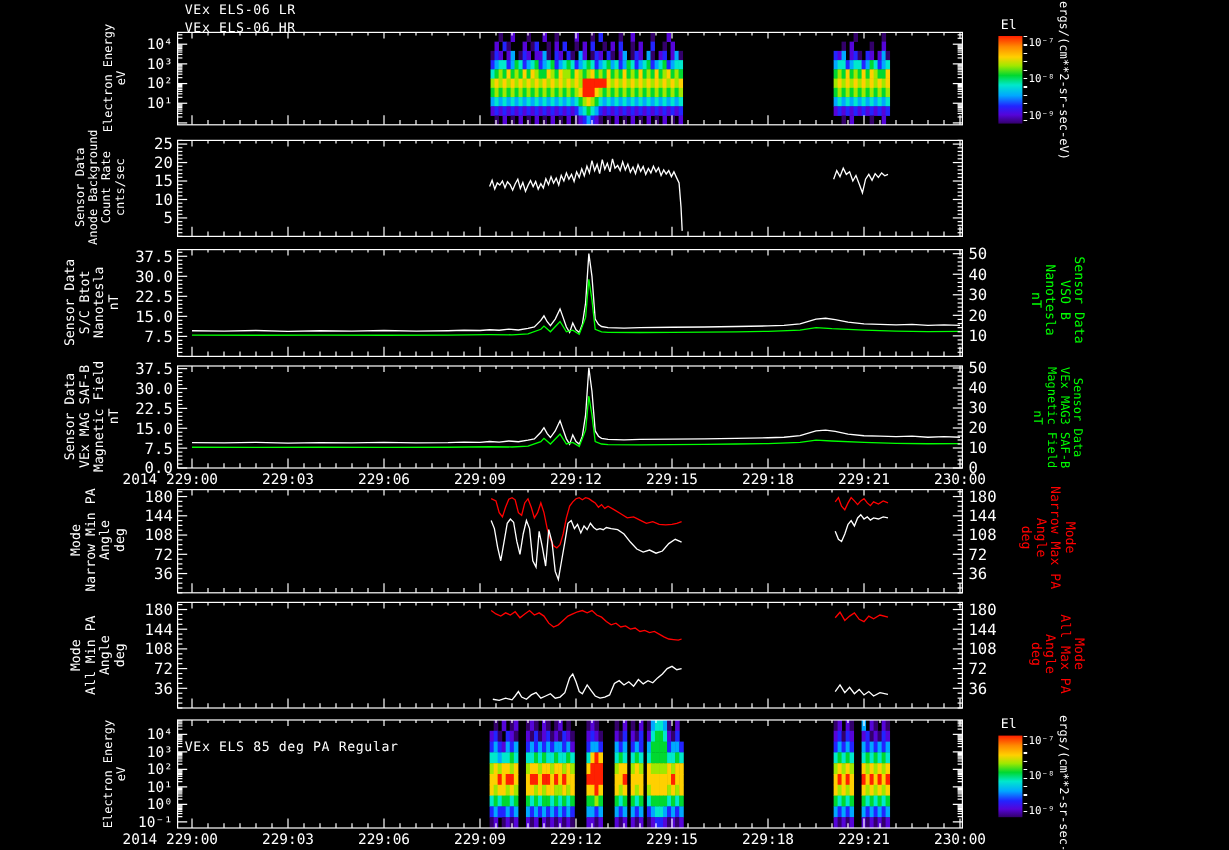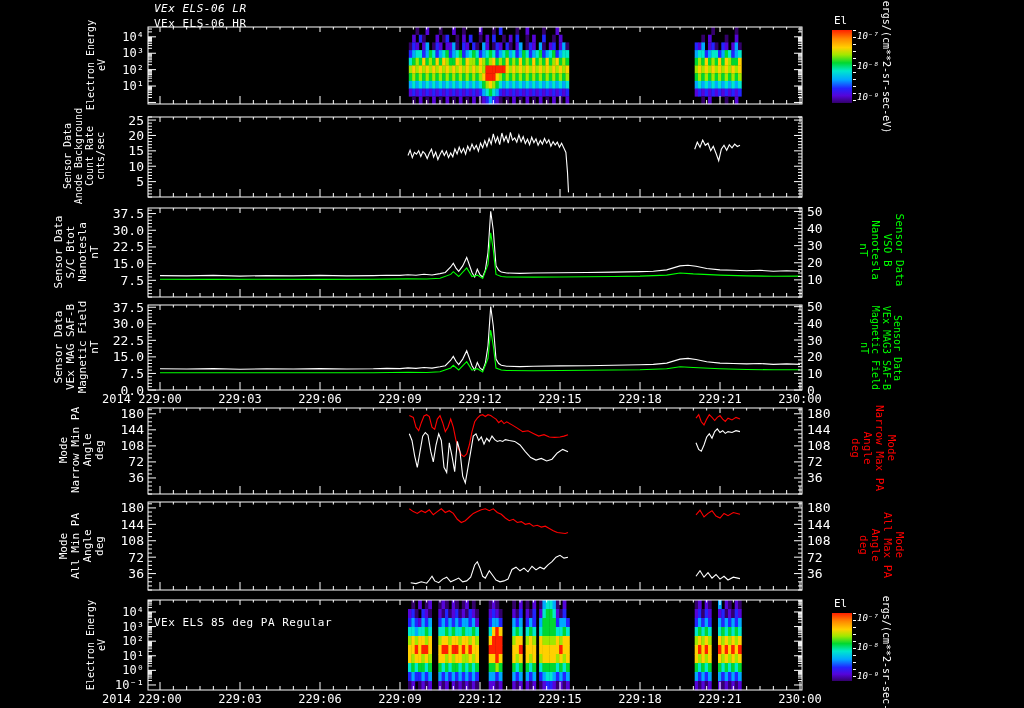--- a/index.html
+++ b/index.html
@@ -15,21 +15,21 @@
   .green{color:#00ff00;}
   .red{color:#ff0000;}
   .unit-vert{position:absolute;font-size:10px;white-space:nowrap;
         transform:translate(-50%,-50%) rotate(90deg);}
   .cbar{position:absolute;width:20px;
         background:linear-gradient(to bottom,#ff2000 0%,#ff8800 12%,#ffd000 24%,
         #a0e800 34%,#00d830 45%,#00e8cc 56%,#00a8ff 68%,#2224ff 80%,#5504d9 90%,#33006b 100%);}
   .cbar::after{content:"";position:absolute;right:-4px;top:0;bottom:0;width:3px;
         background:repeating-linear-gradient(to bottom,#fff 0 1px,transparent 1px 7px);}
   .cblab{position:absolute;font-size:11px;}
-  .cbtick{position:absolute;font-size:9px;font-style:italic;}
+  .cbtick{position:absolute;font-size:9px;}
 </style>
 </head>
 <body>
 
 <div id="page">
   <svg id="plot-svg" width="1024" height="708">
       <g>
         <rect x="415.5" y="27.0" width="3.7" height="8.0" fill="#33006b"></rect>
         <rect x="425.5" y="27.0" width="3.7" height="8.0" fill="#5504d9"></rect>
         <rect x="438.8" y="27.0" width="3.7" height="8.0" fill="#33006b"></rect>
@@ -2243,21 +2243,21 @@
         <text x="320" y="703" text-anchor="middle" font-size="12" fill="#fff">229:06</text>
         <text x="400" y="703" text-anchor="middle" font-size="12" fill="#fff">229:09</text>
         <text x="480" y="703" text-anchor="middle" font-size="12" fill="#fff">229:12</text>
         <text x="560" y="703" text-anchor="middle" font-size="12" fill="#fff">229:15</text>
         <text x="640" y="703" text-anchor="middle" font-size="12" fill="#fff">229:18</text>
         <text x="720" y="703" text-anchor="middle" font-size="12" fill="#fff">229:21</text>
         <text x="800" y="703" text-anchor="middle" font-size="12" fill="#fff">230:00</text>
       </g>
     </svg>
 
-  <div class="title" style="left:154px;top:2px;font-style:italic;">VEx ELS-06 LR</div>
+  <div class="title" style="left:154px;top:2px;">VEx ELS-06 LR</div>
   <div class="title" style="left:154px;top:17px;">VEx ELS-06 HR</div>
   <div class="title" style="left:154px;top:616px;">VEx ELS 85 deg PA Regular</div>
 
   <div class="vlab" style="left:96px;top:65px;">
     <span>Electron Energy</span>
     <span>eV</span>
   </div>
   <div class="vlab" style="left:84px;top:156px;">
     <span>Sensor Data</span>
     <span>Anode Background</span>

